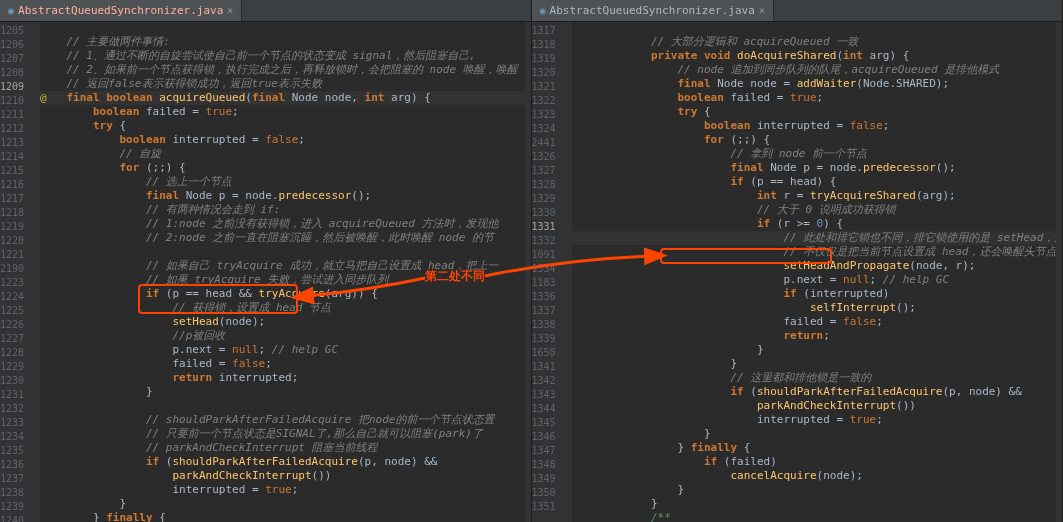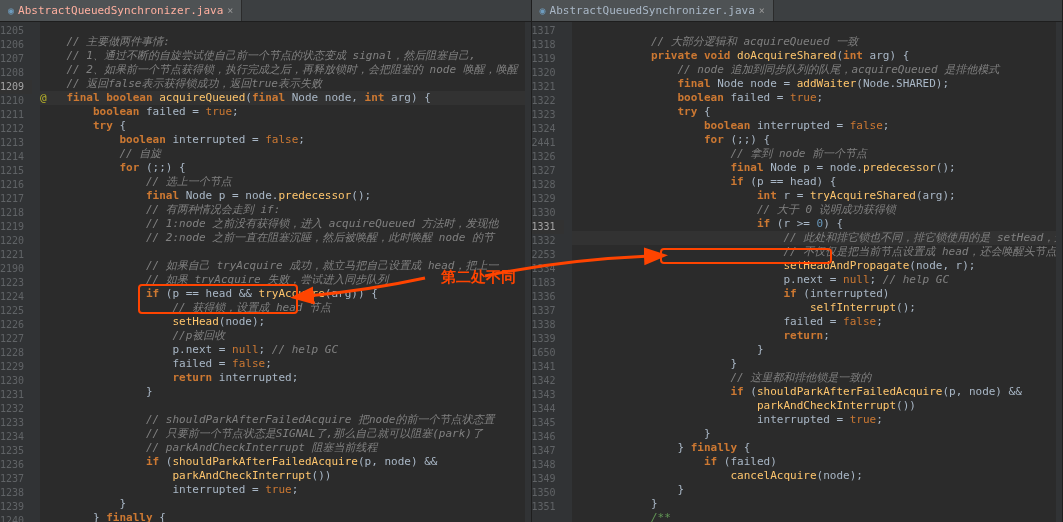--- a/index.html
+++ b/index.html
@@ -72,24 +72,23 @@
 .arrow-svg {
   position: absolute;
   pointer-events: none;
   top: 0; left: 0;
   width: 1063px;
   height: 522px;
 }
 .label-text {
   position: absolute;
   color: #ff4400;
-  font-size: 15px;
+  font-size: 12px;
   font-weight: bold;
   font-family: sans-serif;
-  margin-left: 16px;
 }
 .contract { position: absolute; right: 0; top: 0; bottom: 0; width: 6px; background: #313335; }
 </style>
 </head>
 <body>
 
 <div class="container">
   <div class="pane">
     <div class="tabs">
       <div class="tab active-left">
@@ -160,21 +159,21 @@
           <div class="gutter-line">1323</div>
           <div class="gutter-line">1324</div>
           <div class="gutter-line">2441</div>
           <div class="gutter-line">1326</div>
           <div class="gutter-line">1327</div>
           <div class="gutter-line">1328</div>
           <div class="gutter-line">1329</div>
           <div class="gutter-line">1330</div>
           <div class="gutter-line hl">1331</div>
           <div class="gutter-line">1332</div>
-          <div class="gutter-line">2253</div>
+          <div class="gutter-line">1091</div>
           <div class="gutter-line">1334</div>
           <div class="gutter-line">1183</div>
           <div class="gutter-line">1336</div>
           <div class="gutter-line">1337</div>
           <div class="gutter-line">1338</div>
           <div class="gutter-line">1339</div>
           <div class="gutter-line">1650</div>
           <div class="gutter-line">1341</div>
           <div class="gutter-line">1342</div>
           <div class="gutter-line">1343</div>

